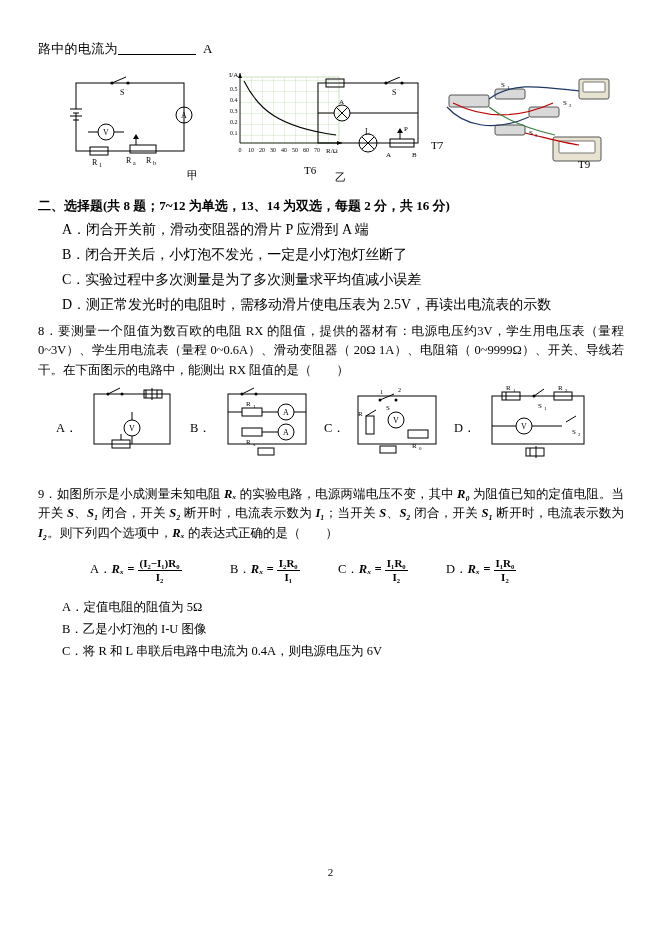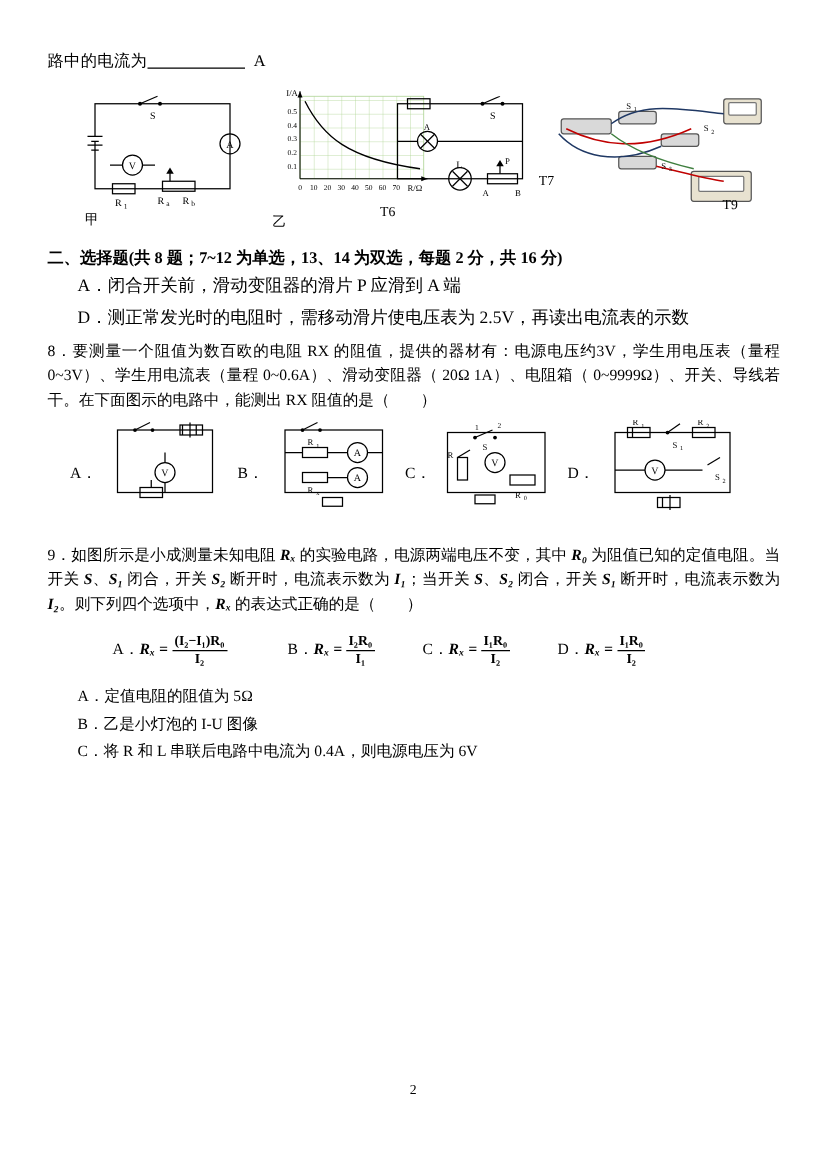--- a/index.html
+++ b/index.html
@@ -47,21 +47,21 @@
   .figrow {
     position: relative;
     height: 120px;
     margin-top: 10px;
   }
   .fig {
     position: absolute;
     top: 0;
   }
   .figcap {
-    text-align: left;
+    text-align: right;
     font-size: 11px;
     margin-top: 1px;
   }
   .section-head {
     font-size: 13px;
     font-weight: bold;
     margin-top: 8px;
     margin-bottom: 2px;
   }
   .q {
@@ -288,20 +288,22 @@
       </div>
 
       <div class="fig" style="left:540px; top:88px;">
         <div class="figcap">T9</div>
       </div>
     </div>
 
     <div class="section-head">二、选择题(共 8 题；7~12 为单选，13、14 为双选，每题 2 分，共 16 分)</div>
 
     <div class="opt">A．闭合开关前，滑动变阻器的滑片 P 应滑到 A 端</div>
+    <div class="opt">B．闭合开关后，小灯泡不发光，一定是小灯泡灯丝断了</div>
+    <div class="opt">C．实验过程中多次测量是为了多次测量求平均值减小误差</div>
     <div class="opt">D．测正常发光时的电阻时，需移动滑片使电压表为 2.5V，再读出电流表的示数</div>
 
     <div class="q">
       <span>8．</span><span>要测量一个阻值为数百欧的电阻 RX 的阻值，提供的器材有：电源电压约3V，学生用电压表（量程 0~3V）、学生用电流表（量程 0~0.6A）、滑动变阻器（ 20Ω 1A）、电阻箱（ 0~9999Ω）、开关、导线若干。在下面图示的电路中，能测出 RX 阻值的是（　　）</span>
     </div>
 
     <div class="choices-row">
 
       <div class="choice-label" style="left:18px;">A．</div>
       <div class="choice" style="left:48px;">

